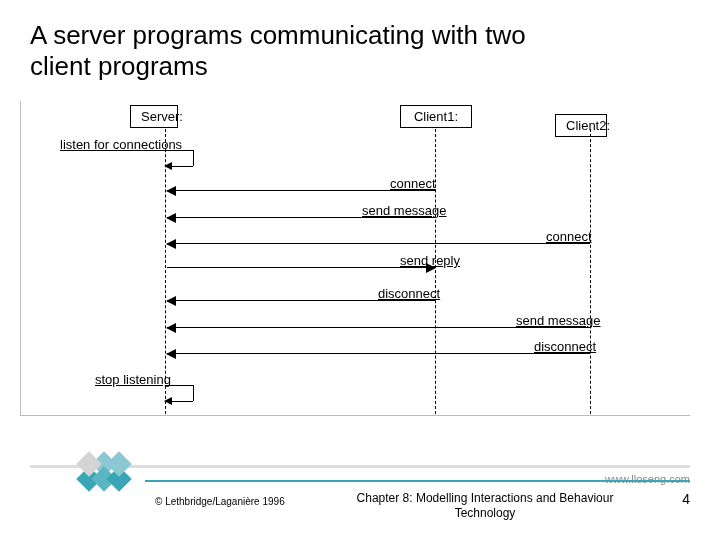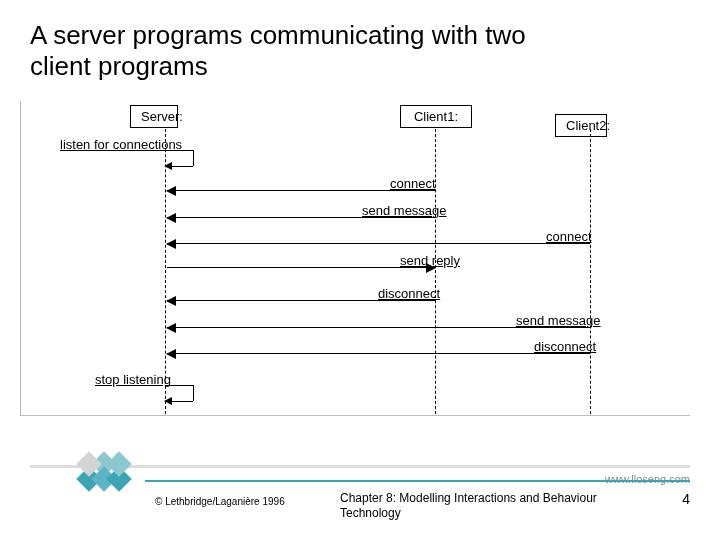--- a/index.html
+++ b/index.html
@@ -117,21 +117,21 @@
       font-size: 10px;
       color: #000;
     }
     .chapter-text {
       position: absolute;
       left: 340px;
       bottom: 20px;
       width: 290px;
       font-size: 12px;
       color: #000;
-      text-align: left;
+      text-align: center;
       line-height: 1.2;
     }
     .page-num {
       position: absolute;
       right: 30px;
       bottom: 33px;
       font-size: 14px;
       color: #000;
     }
   </style>

